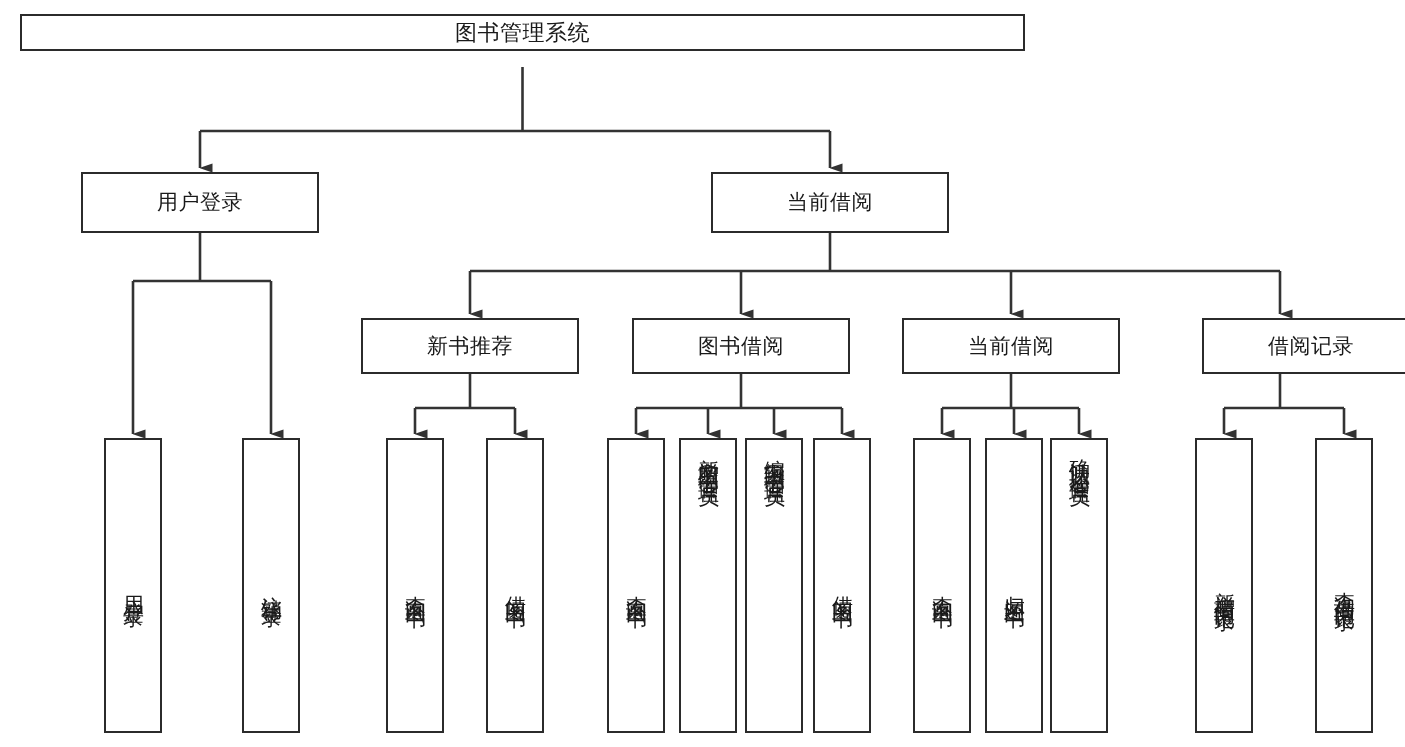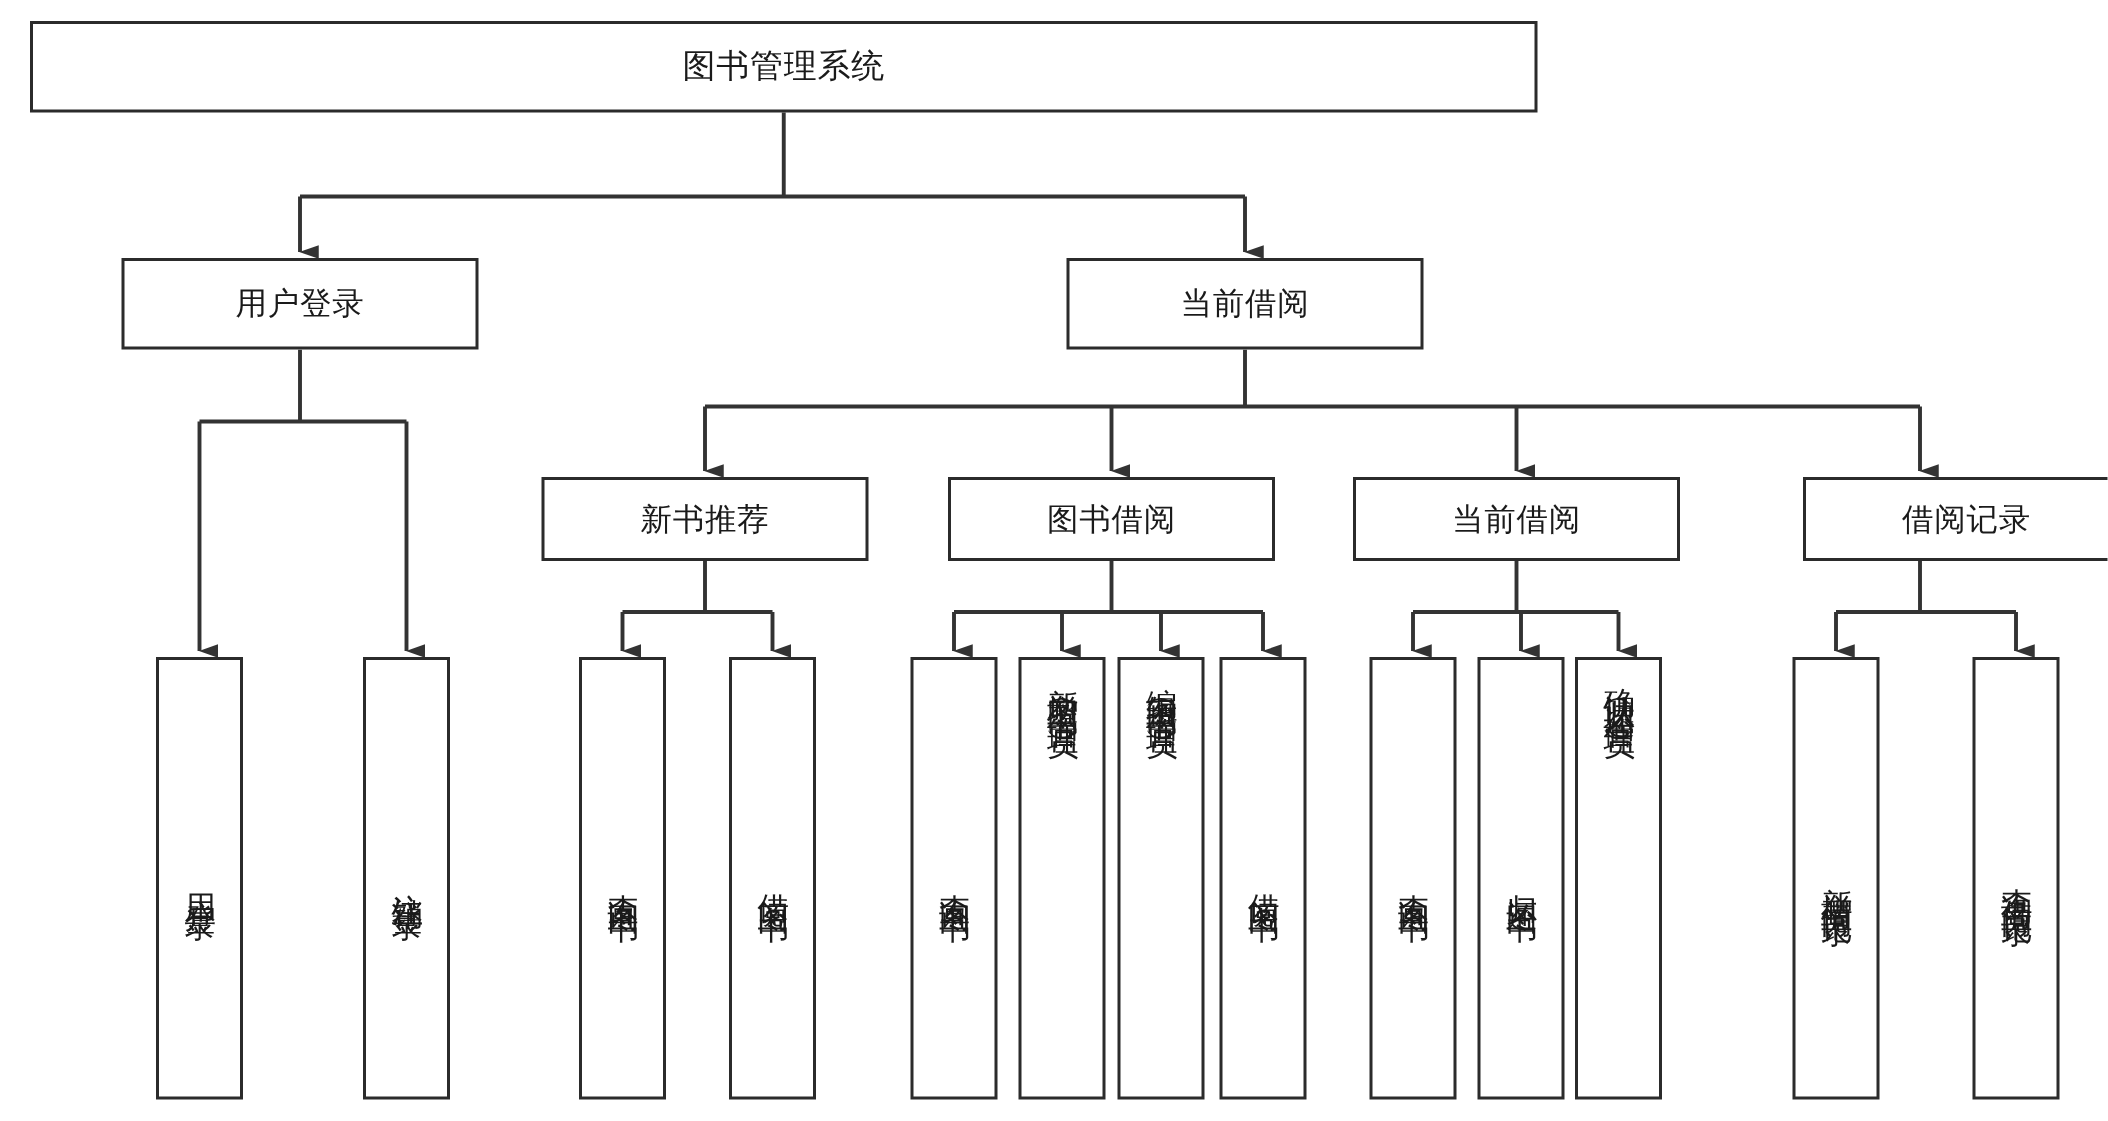--- a/index.html
+++ b/index.html
@@ -137,21 +137,21 @@
     </g>
 
     <g stroke="#333333" stroke-width="2.6" fill="none">
       <path d="M1280,374 L1280,408"></path>
       <path d="M1224,408 L1344,408"></path>
       <path d="M1224,408 L1224,434" marker-end="url(#arrowhead)"></path>
       <path d="M1344,408 L1344,434" marker-end="url(#arrowhead)"></path>
     </g>
   </svg>
 
-  <div class="node-box root" style="left: 20px; top: 14px; width: 1005px; height: 61px; border-color: rgb(43, 43, 43); background: rgb(255, 255, 255);">
+  <div class="node-box root" style="left: 20px; top: 14px; width: 1005px; height: 37px; border-color: rgb(43, 43, 43); background: rgb(255, 255, 255);">
     <span class="node-label" style="color: rgb(26, 26, 26);">图书管理系统</span>
   </div>
 
   <div class="node-box" style="left: 81px; top: 172px; width: 238px; height: 61px; border-color: rgb(43, 43, 43); background: rgb(255, 255, 255);">
     <span class="node-label" style="color: rgb(26, 26, 26);">用户登录</span>
   </div>
   <div class="node-box" style="left: 711px; top: 172px; width: 238px; height: 61px; border-color: rgb(43, 43, 43); background: rgb(255, 255, 255);">
     <span class="node-label" style="color: rgb(26, 26, 26);">当前借阅</span>
   </div>
 

